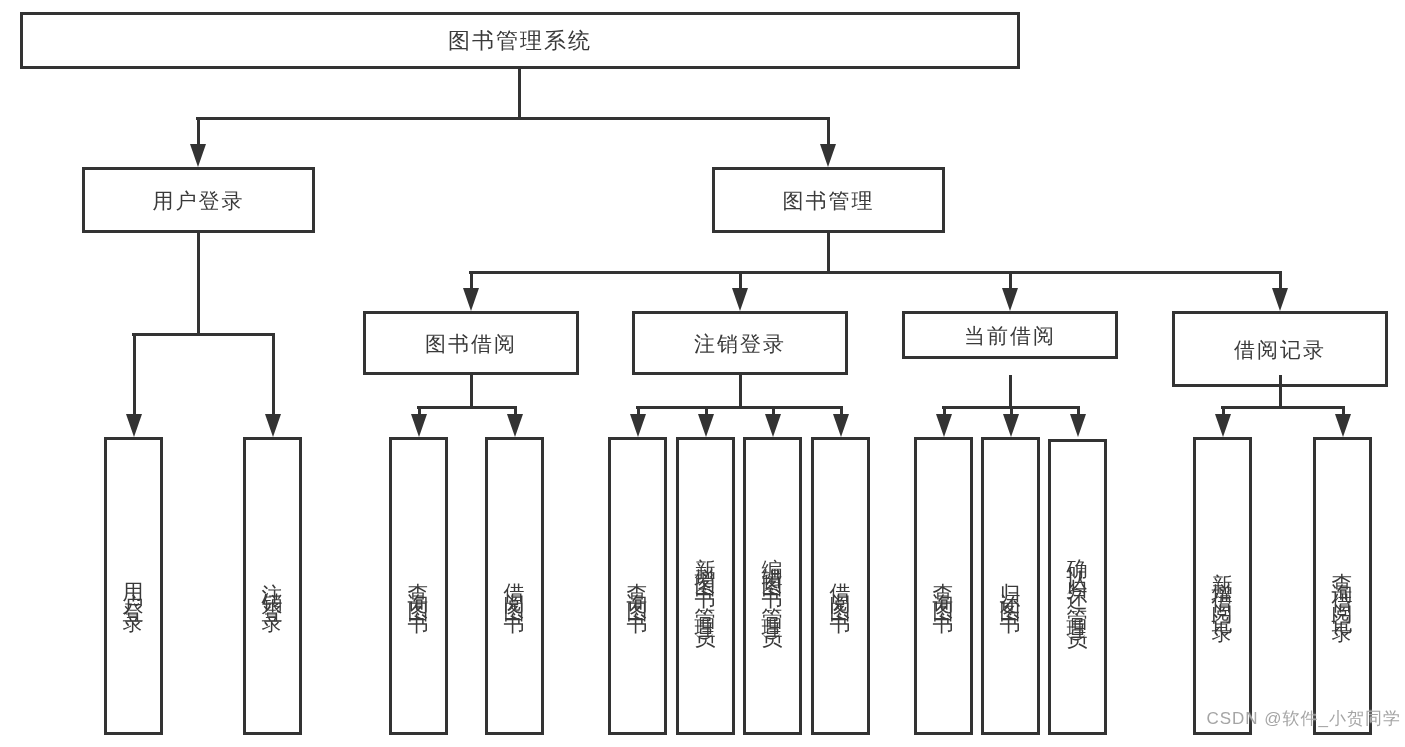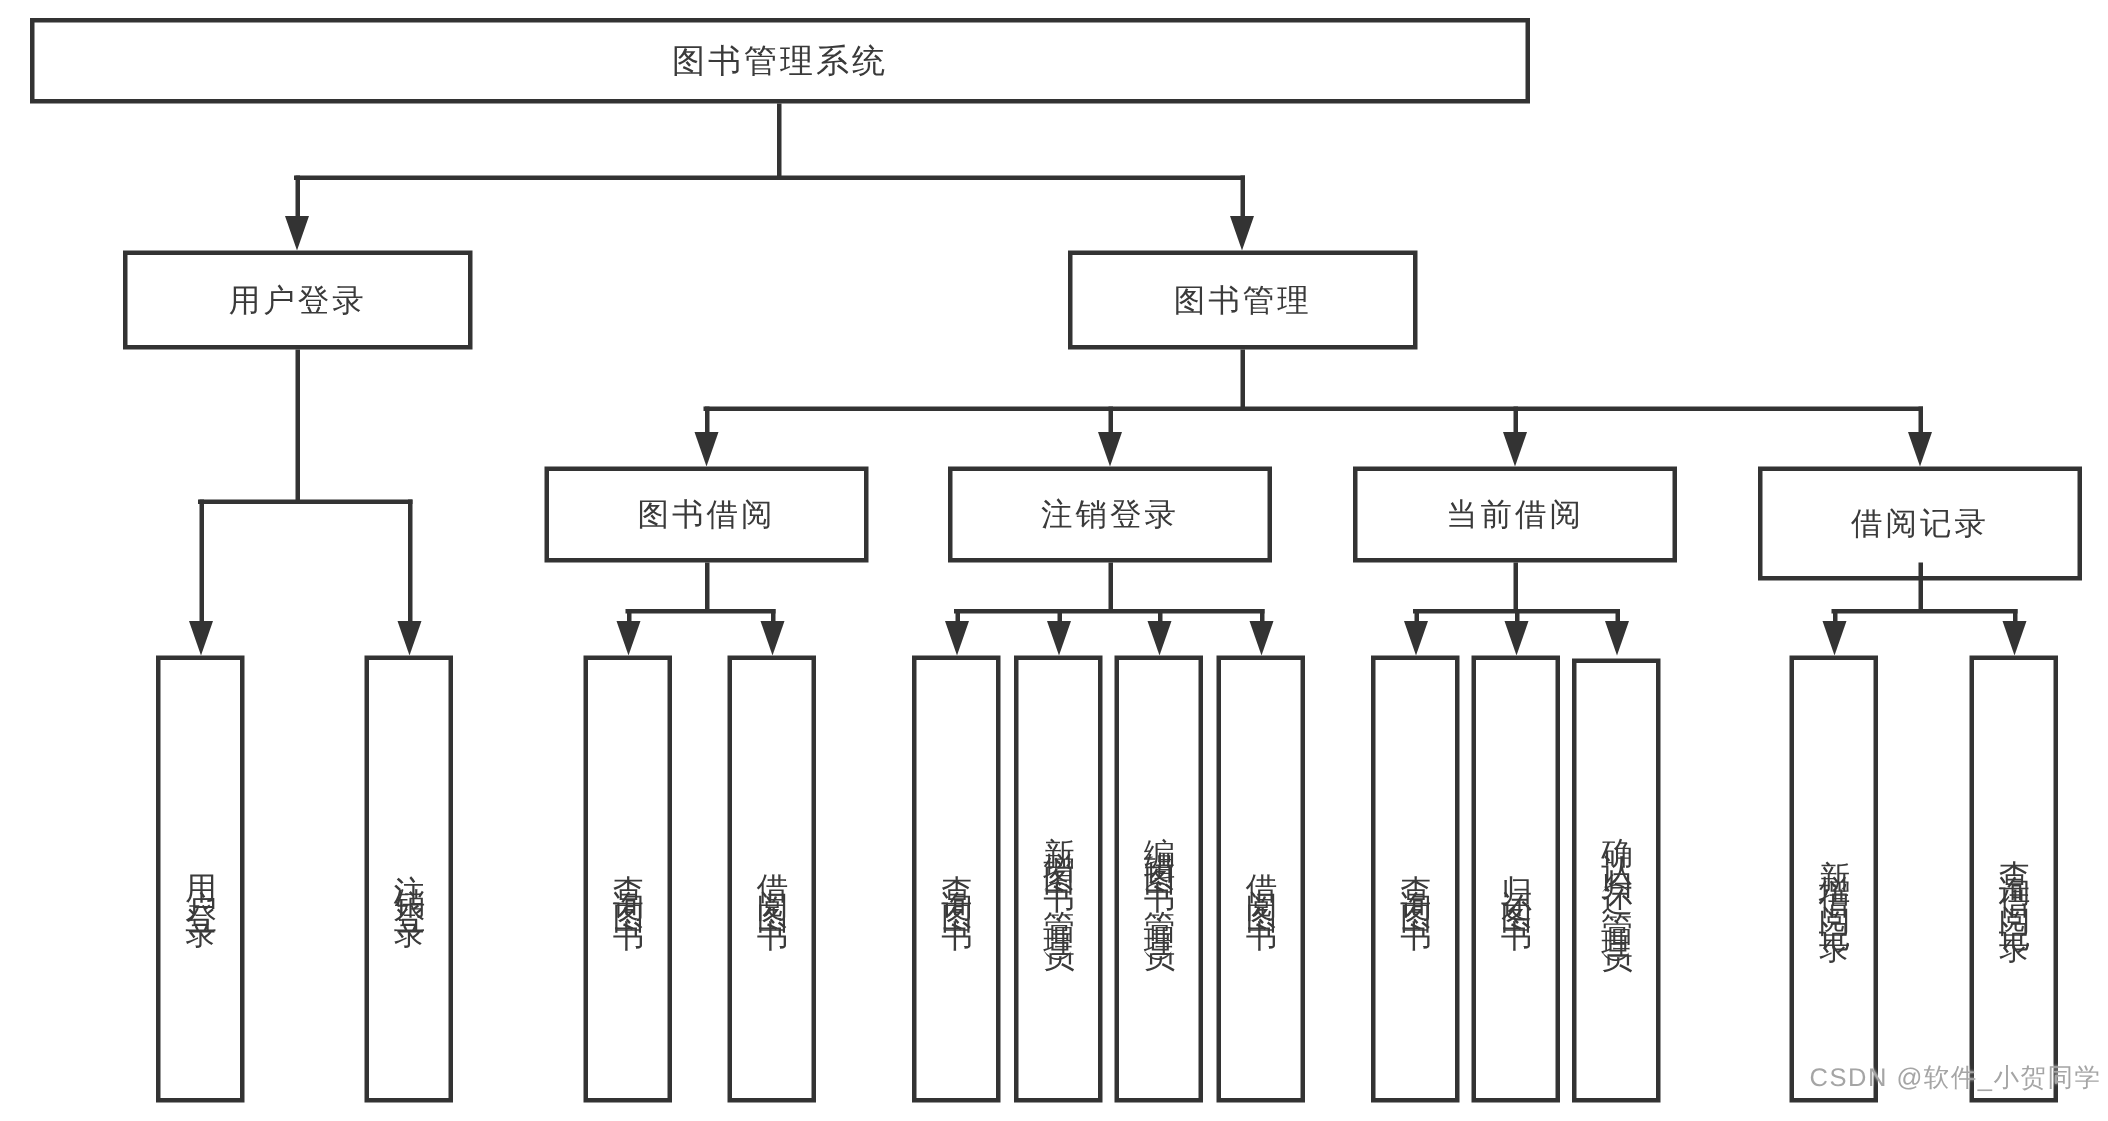--- a/index.html
+++ b/index.html
@@ -98,21 +98,21 @@
   <div class="arrow" style="left:1002px;top:288px"></div>
   <div class="vline" style="left:1279px;top:271px;height:20px"></div>
   <div class="arrow" style="left:1272px;top:288px"></div>
 
   <div class="node h" style="left:363px;top:311px;width:216px;height:64px">
     <span>图书借阅</span>
   </div>
   <div class="node h" style="left:632px;top:311px;width:216px;height:64px">
     <span>注销登录</span>
   </div>
-  <div class="node h" style="left:902px;top:311px;width:216px;height:64px">
+  <div class="node h" style="left:902px;top:311px;width:216px;height:48px">
     <span>当前借阅</span>
   </div>
   <div class="node h" style="left:1172px;top:311px;width:216px;height:76px">
     <span>借阅记录</span>
   </div>
 
   <div class="vline" style="left:470px;top:375px;height:33px"></div>
   <div class="hline" style="left:417px;top:406px;width:100px"></div>
   <div class="vline" style="left:418px;top:406px;height:10px"></div>
   <div class="arrow" style="left:411px;top:414px"></div>

